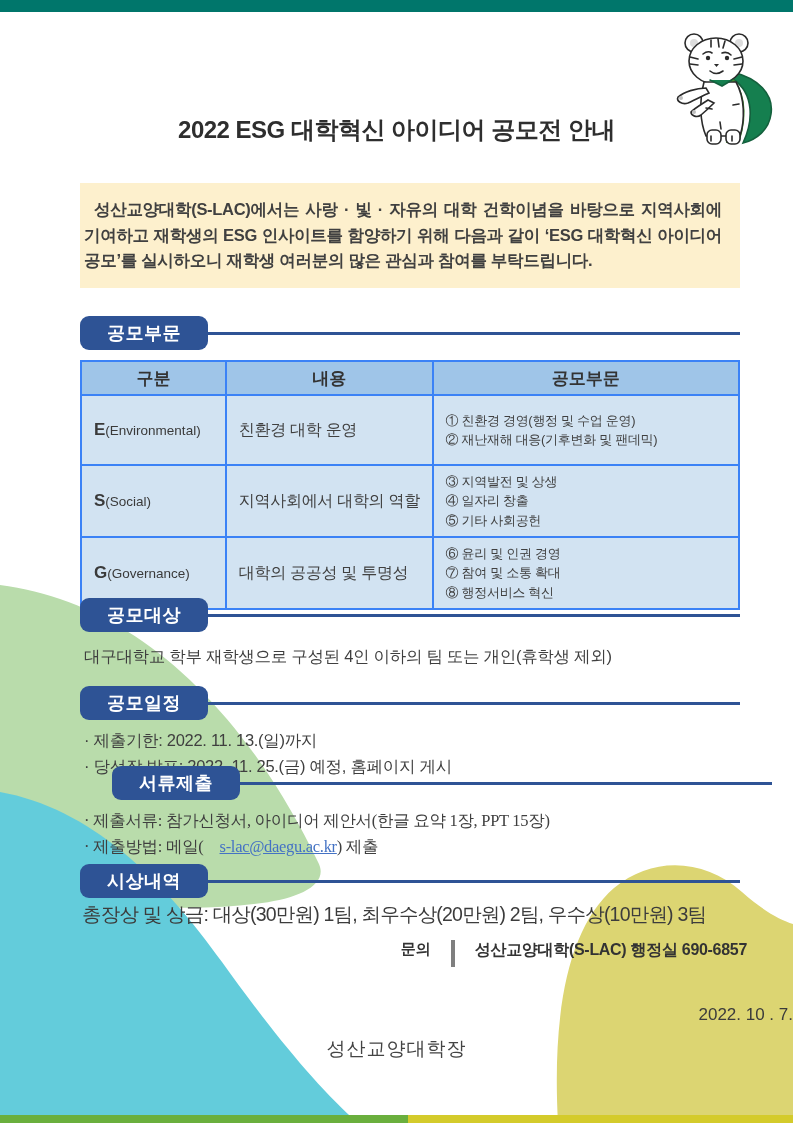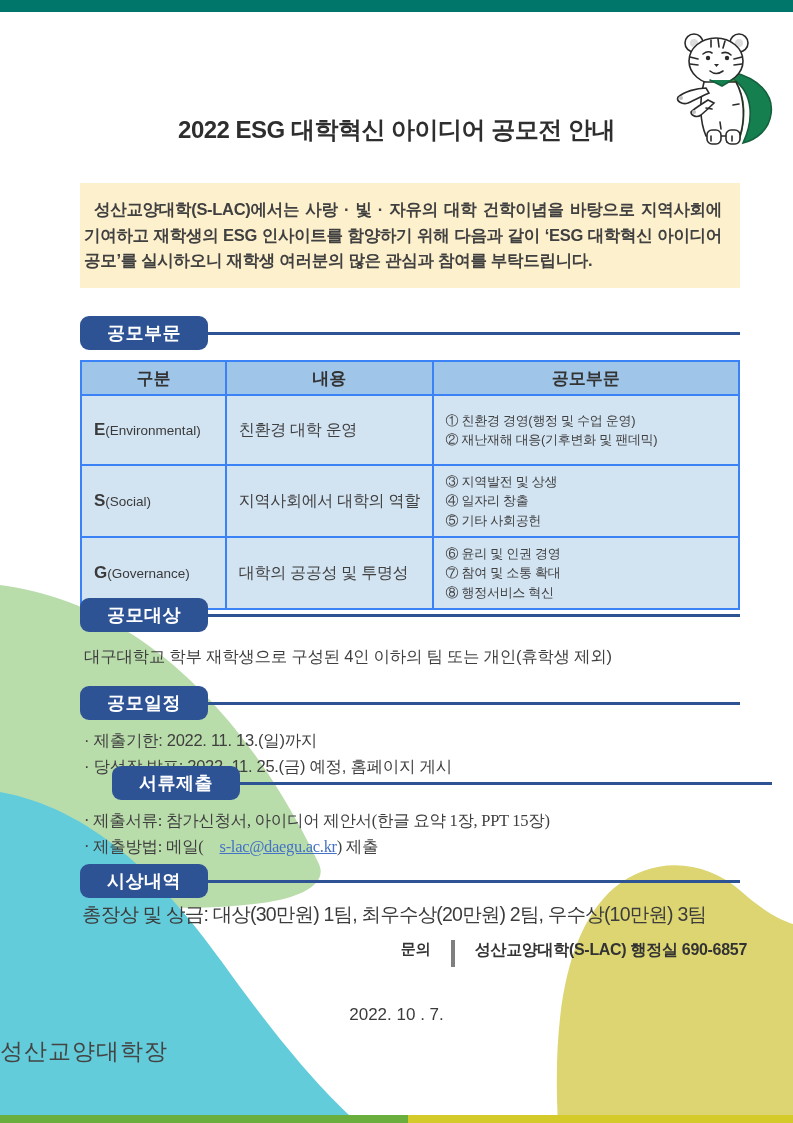--- a/index.html
+++ b/index.html
@@ -53,22 +53,22 @@
   .mail-link{color:#4472c4;text-decoration:underline;cursor:pointer;margin-left:16px;}
   
   .awards-line{top:901px;left:82px;width:660px;font-size:19.5px;color:#3c3c3c;
     letter-spacing:-0.8px;white-space:nowrap;}
   .contact-row{top:940px;left:87px;width:660px;display:flex;justify-content:flex-end;
     align-items:flex-start;gap:20px;}
   .contact-label{font-size:15px;font-weight:700;color:#333;}
   .contact-divider{width:4px;height:27px;background:#7f7f7f;}
   .contact-text{font-size:16px;font-weight:700;color:#333;letter-spacing:-0.3px;}
   
-  .date-line{top:1005px;left:0;width:793px;text-align:center;font-size:17px;color:#3b3b3b;}
-  .signature-line{top:1036px;left:0;width:793px;font-size:23px;
+  .date-line{top:1005px;left:0;width:793px;text-align:right;font-size:17px;color:#3b3b3b;}
+  .signature-line{top:1036px;left:0;width:793px;text-align:center;font-size:19px;
     color:#444;letter-spacing:1px;}
   .mascot{left:660px;top:30px;width:128px;height:118px;}
 </style>
 </head>
 <body>
 
 <svg class="abs bg-blobs" width="793" height="1123" viewBox="0 0 793 1123">
   <path d="M0,585 C120,600 235,690 318,862 C330,884 300,898 262,903 C175,915 60,905 0,868 Z" fill="#b9dcab"></path>
   <path d="M0,792 C90,808 162,878 222,962 C272,1032 318,1088 358,1123 L0,1123 Z" fill="#63ccdb"></path>
   <path d="M558,1123 C552,1012 568,928 614,888 C652,856 704,858 742,892 C762,910 780,920 793,924 L793,1123 Z" fill="#dcd572"></path>

